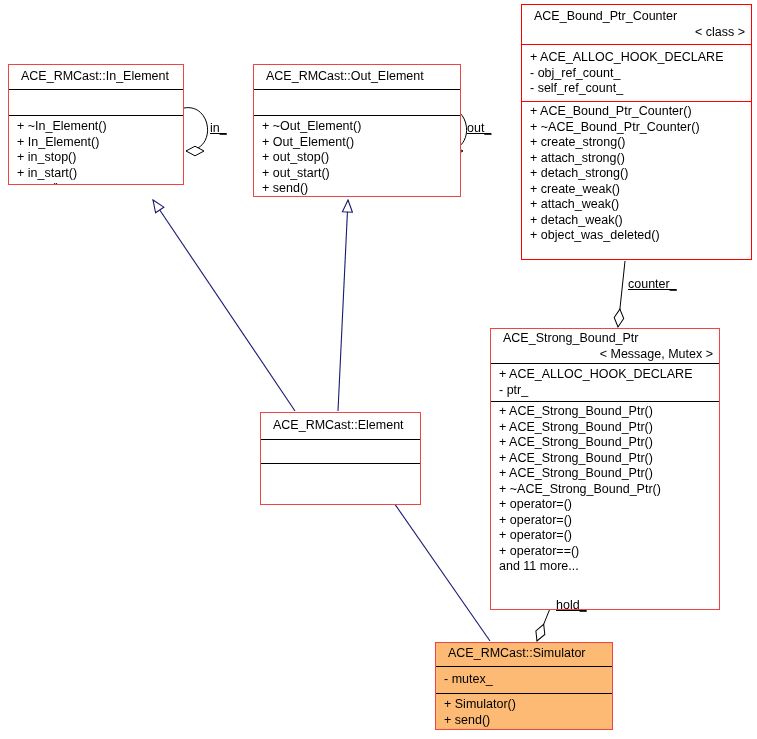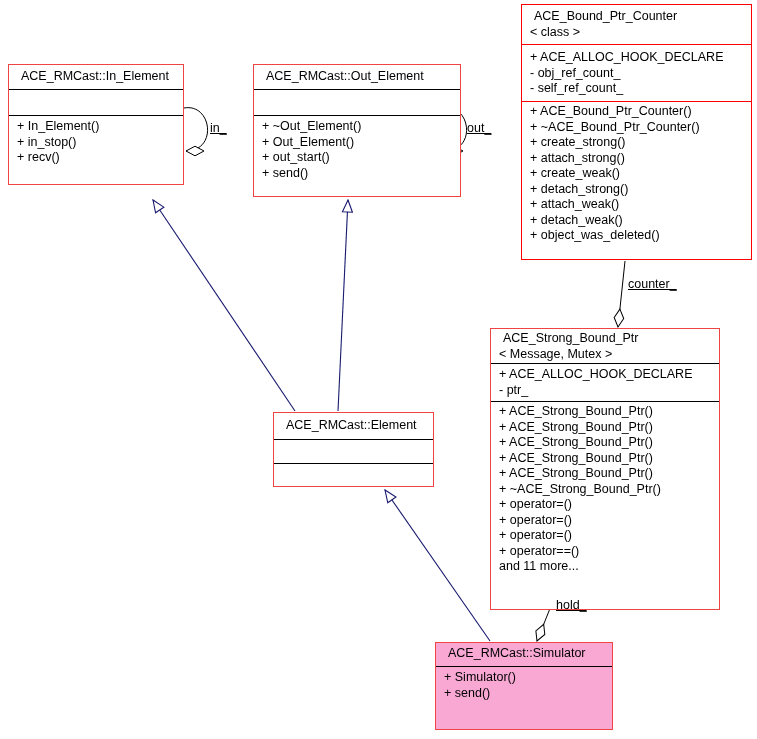--- a/index.html
+++ b/index.html
@@ -17,27 +17,27 @@
   .node{
     position:absolute;
     background:#ffffff;
     border:1px solid #ef4444;
     box-sizing:border-box;
     display:flex;
     flex-direction:column;
     z-index:1;
   }
   .node.red{border-color:#ff0000;}
-  .node.focus{background:#f9a8d4;}
+  .node.focus{background:#fdba74;}
   .sec{box-sizing:border-box;padding:2px 6px 0 8px;overflow:hidden;}
   .sec + .sec{border-top:1px solid #000000;}
   .node.red .sec + .sec{border-top-color:#ff0000;}
   .sec.grow{flex:1;}
   .t1{padding-left:4px;white-space:nowrap;}
-  .t2{text-align:left;white-space:nowrap;}
+  .t2{text-align:right;white-space:nowrap;}
   .line{white-space:nowrap;}
   .edge-label{position:absolute;z-index:2;white-space:nowrap;text-decoration:underline;}
 </style>
 </head>
 <body>
 
 <div id="canvas">
 
   <svg class="edges" width="757" height="739">
     <defs>
@@ -68,56 +68,59 @@
   <span class="edge-label" style="left:467px;top:121px">out_</span>
   <span class="edge-label" style="left:628px;top:277px">counter_</span>
   <span class="edge-label" style="left:556px;top:598px">hold_</span>
 
   <div class="node" style="left:8px;top:64px;width:176px;height:121px">
     <div class="sec" style="height:24px;padding-top:4px">
       <div class="t1">ACE_RMCast::In_Element</div>
     </div>
     <div class="sec" style="height:26px"></div>
     <div class="sec grow" style="padding-top:3px">
+      <div class="line">+ ~In_Element()</div>
       <div class="line">+ In_Element()</div>
       <div class="line">+ in_stop()</div>
+      <div class="line">+ in_start()</div>
       <div class="line">+ recv()</div>
     </div>
   </div>
 
   <div class="node" style="left:253px;top:64px;width:208px;height:133px">
     <div class="sec" style="height:24px;padding-top:4px">
       <div class="t1">ACE_RMCast::Out_Element</div>
     </div>
     <div class="sec" style="height:26px"></div>
     <div class="sec grow" style="padding-top:3px">
       <div class="line">+ ~Out_Element()</div>
       <div class="line">+ Out_Element()</div>
+      <div class="line">+ out_stop()</div>
       <div class="line">+ out_start()</div>
       <div class="line">+ send()</div>
     </div>
   </div>
 
   <div class="node red" style="left:521px;top:4px;width:231px;height:256px">
     <div class="sec" style="height:39px;padding-top:4px">
       <div class="t1">ACE_Bound_Ptr_Counter</div>
       <div class="t2">&lt; class &gt;</div>
     </div>
     <div class="sec" style="height:57px;padding-top:5px">
       <div class="line">+ ACE_ALLOC_HOOK_DECLARE</div>
       <div class="line">- obj_ref_count_</div>
       <div class="line">- self_ref_count_</div>
     </div>
     <div class="sec grow" style="padding-top:2px">
       <div class="line">+ ACE_Bound_Ptr_Counter()</div>
       <div class="line">+ ~ACE_Bound_Ptr_Counter()</div>
       <div class="line">+ create_strong()</div>
       <div class="line">+ attach_strong()</div>
+      <div class="line">+ detach_strong()</div>
       <div class="line">+ create_weak()</div>
-      <div class="line">+ detach_strong()</div>
       <div class="line">+ attach_weak()</div>
       <div class="line">+ detach_weak()</div>
       <div class="line">+ object_was_deleted()</div>
     </div>
   </div>
 
   <div class="node" style="left:490px;top:328px;width:230px;height:282px">
     <div class="sec" style="height:34px;padding-top:2px">
       <div class="t1">ACE_Strong_Bound_Ptr</div>
       <div class="t2">&lt; Message, Mutex &gt;</div>
@@ -134,31 +137,34 @@
       <div class="line">+ ACE_Strong_Bound_Ptr()</div>
       <div class="line">+ ~ACE_Strong_Bound_Ptr()</div>
       <div class="line">+ operator=()</div>
       <div class="line">+ operator=()</div>
       <div class="line">+ operator=()</div>
       <div class="line">+ operator==()</div>
       <div class="line">and 11 more...</div>
     </div>
   </div>
 
-  <div class="node" style="left:273px;top:412px;width:161px;height:75px">
+  <div class="node" style="left:260px;top:412px;width:161px;height:93px">
     <div class="sec" style="height:26px;padding-top:5px">
       <div class="t1">ACE_RMCast::Element</div>
     </div>
     <div class="sec" style="height:24px"></div>
     <div class="sec grow"></div>
   </div>
 
   <div class="node focus" style="left:435px;top:642px;width:178px;height:88px">
     <div class="sec" style="height:23px;padding-top:3px">
       <div class="t1">ACE_RMCast::Simulator</div>
     </div>
+    <div class="sec" style="height:27px;padding-top:5px">
+      <div class="line">- mutex_</div>
+    </div>
     <div class="sec grow" style="padding-top:3px">
       <div class="line">+ Simulator()</div>
       <div class="line">+ send()</div>
     </div>
   </div>
 
 </div>
 
 </body></html>

